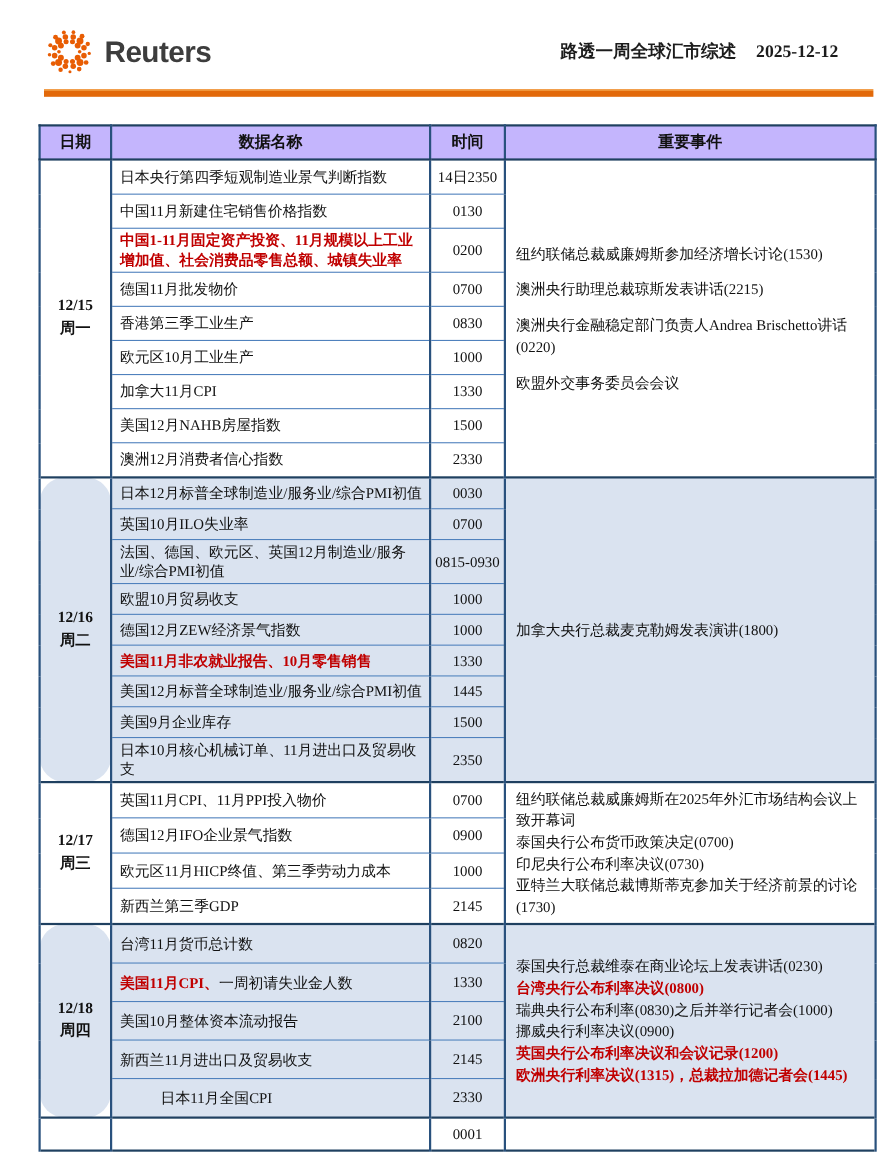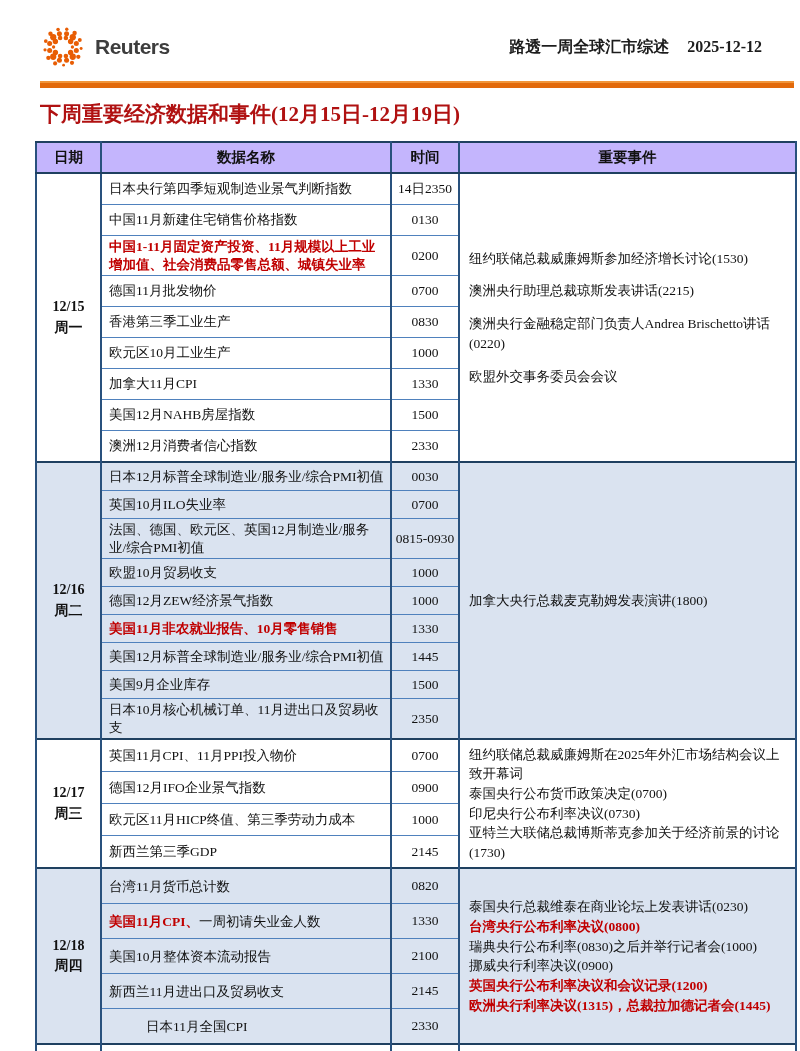--- a/index.html
+++ b/index.html
@@ -9,21 +9,21 @@
     color: #111111;
   }
   
   .top {
     padding: 24px 38px 0 40px;
     display: flex; justify-content: space-between; align-items: center;
   }
   .brand { display: flex; align-items: center; gap: 9px; }
   .brand-text {
     font-family: "Liberation Sans", "DejaVu Sans", sans-serif;
-    font-size: 21px; font-weight: 700; color: #3d3d3d; letter-spacing: -0.5px;
+    font-size: 27px; font-weight: 700; color: #3d3d3d; letter-spacing: -0.5px;
   }
   .top-right {
     font-size: 16px; font-weight: 700; color: #1c1c1c; white-space: nowrap;
   }
   .top-right .sep { display: inline-block; width: 18px; }
   .orange-bar {
     margin: 11px 6px 0 40px; height: 7px;
     background: linear-gradient(180deg, #f0953a 0 2px, #e2690a 2px 100%);
   }
   
@@ -39,21 +39,21 @@
   }
   th, td { border-left: 2px solid #29517d; border-right: 2px solid #29517d; }
   th {
     background: #c4b5fd; font-weight: 700; font-size: 14.5px;
     height: 27px; text-align: center;
     border-top: 2px solid #1f4060; border-bottom: 2.5px solid #1f4060;
   }
   td { border-top: 1px solid #4f81bd; border-bottom: 1px solid #4f81bd; }
   tr.section-start td { border-top: 2.5px solid #1f4060; }
   tr.shaded td { background: #dae3f0; }
-  .date-cell { text-align: center; font-weight: 700; vertical-align: middle; font-size: 14px; }
+  .date-cell { text-align: center; font-weight: 700; vertical-align: middle; font-size: 14px; border-radius: 23px; }
   .date-cell div { line-height: 1.45; }
   .name-cell { text-align: left; padding: 2px 4px 2px 7px; line-height: 1.3; vertical-align: middle; }
   .time-cell { text-align: center; vertical-align: middle; padding: 2px 2px; }
   .events-cell { vertical-align: middle; text-align: left; padding: 4px 5px 4px 9px; line-height: 1.46; }
   .event { margin: 0; }
   .evt-spaced .event { margin: 13px 0; }
   .red { color: #c00000; font-weight: 700; }
 </style>
 </head>
 <body>
@@ -100,21 +100,20 @@
     <span class="brand-text">Reuters</span>
   </div>
   <div class="top-right">
     <span>路透一周全球汇市综述</span><span class="sep"></span><span>2025-12-12</span>
   </div>
 </div>
 
 <div class="orange-bar"></div>
 
 <div class="title-row">
-  <span class="page-title">下周重要经济数据和事件(12月15日-12月19日)</span>
 </div>
 
 <table class="cal">
   <colgroup>
     <col style="width:65px">
       <col style="width:290px">
       <col style="width:68px">
       <col style="width:337px">
   </colgroup>
   <thead>

